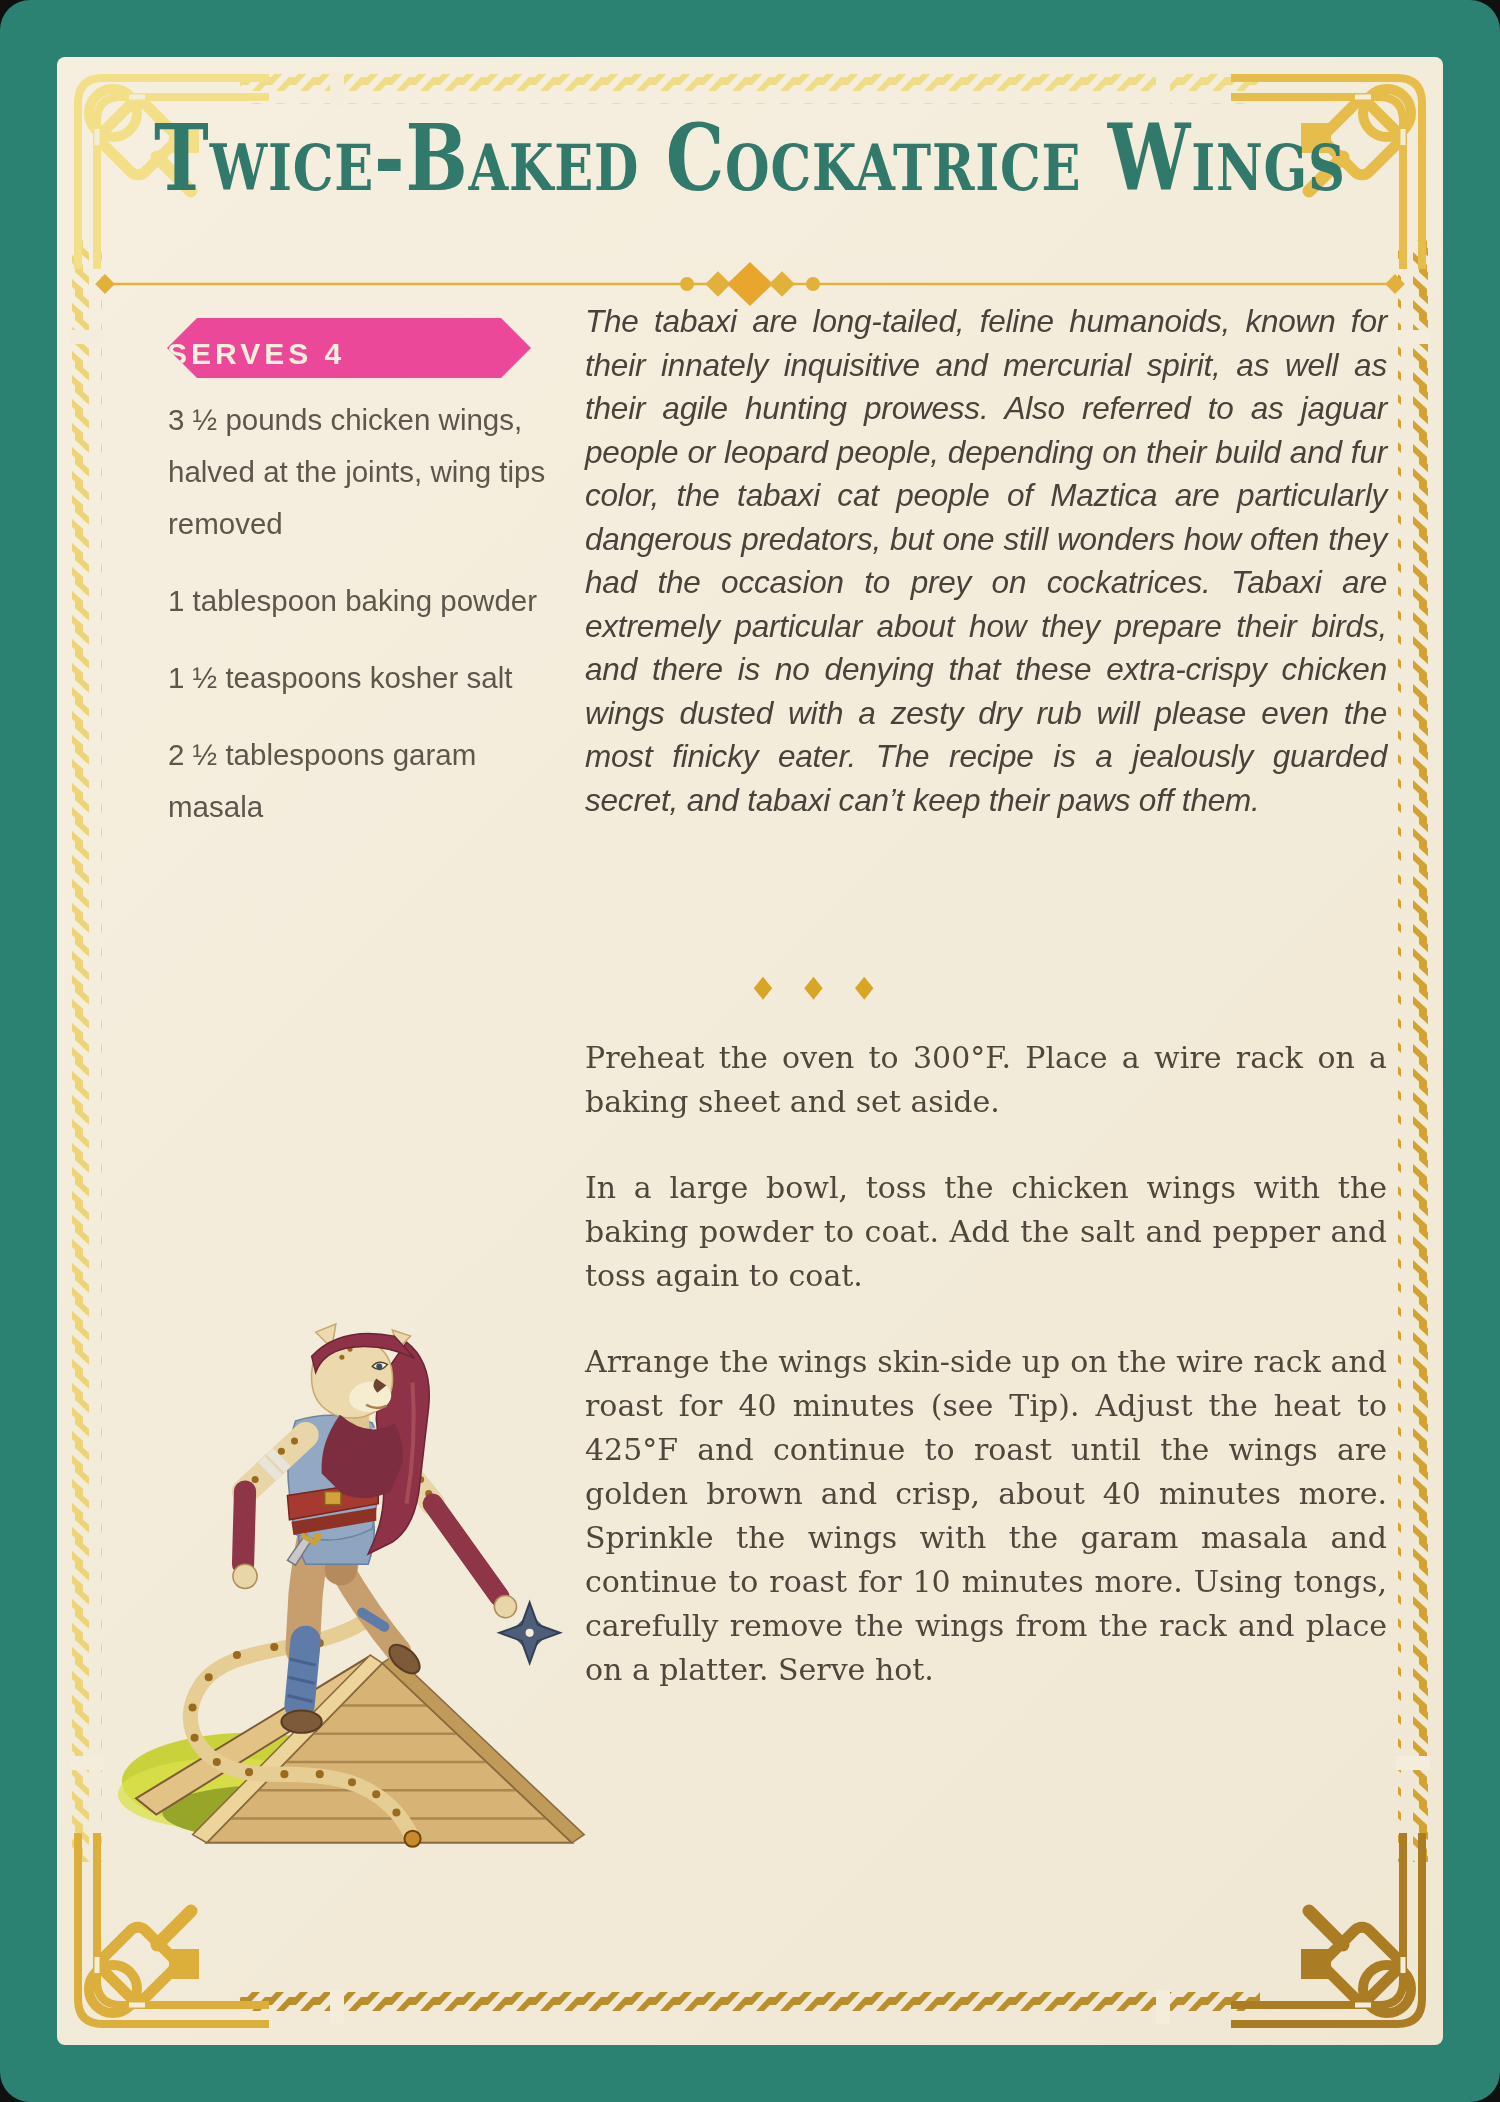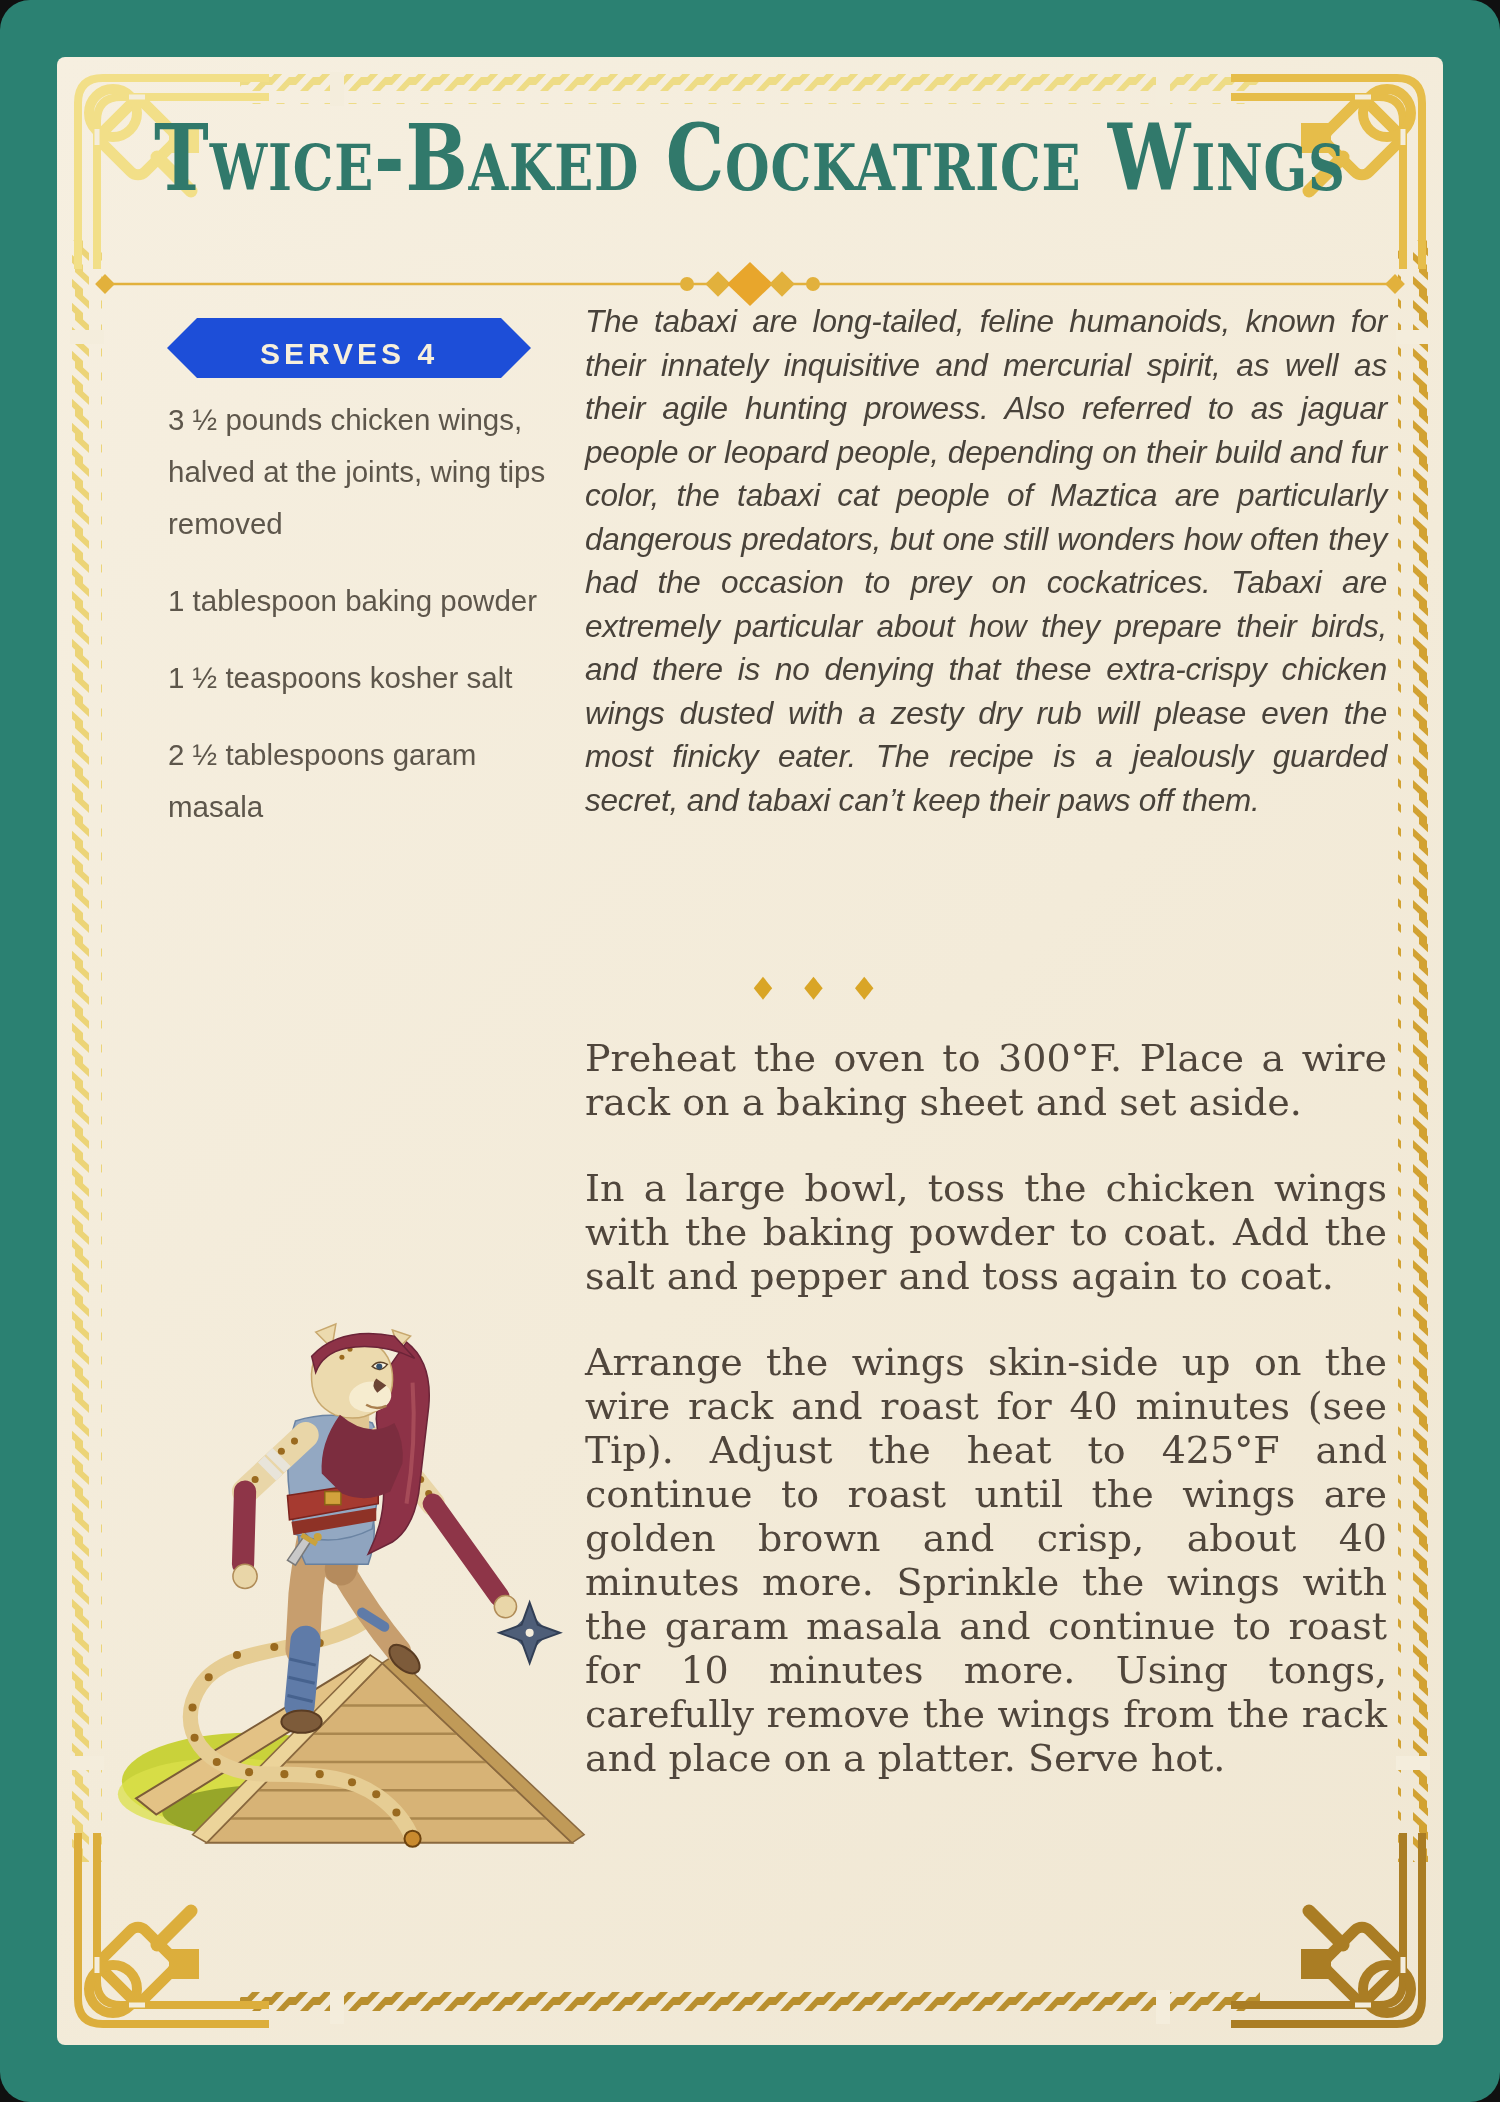--- a/index.html
+++ b/index.html
@@ -5,35 +5,35 @@
   html,body{margin:0;padding:0;background:#101010;}
   #card{position:relative;width:1500px;height:2102px;background:#2b8172;border-radius:30px;overflow:hidden;
         font-family:"Liberation Sans",sans-serif;}
   #panel{position:absolute;left:57px;top:57px;right:57px;bottom:57px;background:#f4edDC;border-radius:8px;
          background-image:linear-gradient(135deg,#f6efe0 0%,#f3ebd9 55%,#f0e7d3 100%);}
   #ornaments{position:absolute;left:0;top:0;pointer-events:none;}
   .title{position:absolute;left:0;top:112px;width:1500px;text-align:center;margin:0;
          font-family:"DejaVu Serif","Liberation Serif",serif;font-weight:bold;font-variant:small-caps;
          font-size:92px;color:#31796b;transform:scaleX(.8);letter-spacing:1px;line-height:1;}
   .divider-svg{position:absolute;left:95px;top:262px;}
-  .serves-banner{position:absolute;left:167px;top:318px;width:364px;height:72px;background:#1d4ed8;
+  .serves-banner{position:absolute;left:167px;top:318px;width:364px;height:72px;background:#ec4899;
          clip-path:polygon(30px 0,334px 0,364px 30px,334px 60px,30px 60px,0 30px);
-         display:flex;align-items:center;justify-content:center;}
+         display:flex;align-items:center;justify-content:flex-start;}
   .serves-banner span{color:#f7efdb;font-weight:bold;font-size:30px;letter-spacing:4px;}
   .ingredients{position:absolute;left:168px;top:394px;width:402px;}
   .ingredients p{margin:0 0 25px 0;font-size:29.5px;line-height:52px;color:#5d564b;}
   .tip{position:absolute;left:168px;top:990px;width:398px;font-size:27.5px;line-height:36px;color:#cf9030;}
   .tip b{color:#c77f26;letter-spacing:1px;}
   .intro{position:absolute;left:585px;top:300px;width:802px;margin:0;text-align:justify;
          font-size:31.5px;line-height:43.5px;color:#48423a;letter-spacing:-0.2px;font-style:italic;}
   .diamond-row{position:absolute;left:730px;top:968px;width:180px;text-align:center;color:#d9a526;
          font-size:30px;letter-spacing:16px;transform:scaleX(.8);}
   .steps{position:absolute;left:585px;top:1036px;width:802px;
          font-family:"DejaVu Serif","Liberation Serif",serif;}
-  .steps p{margin:0 0 42px 0;text-align:justify;font-size:38px;line-height:44px;color:#50463c;}
+  .steps p{margin:0 0 42px 0;text-align:justify;font-size:30px;line-height:44px;color:#50463c;}
   .illus{position:absolute;left:105px;top:1322px;width:490px;height:545px;}
 </style>
 </head>
 <body>
 
 <div id="card">
   <div id="panel"></div>
 
   <svg id="ornaments" width="1500" height="2102" viewBox="0 0 1500 2102" aria-hidden="true">
     <defs>

